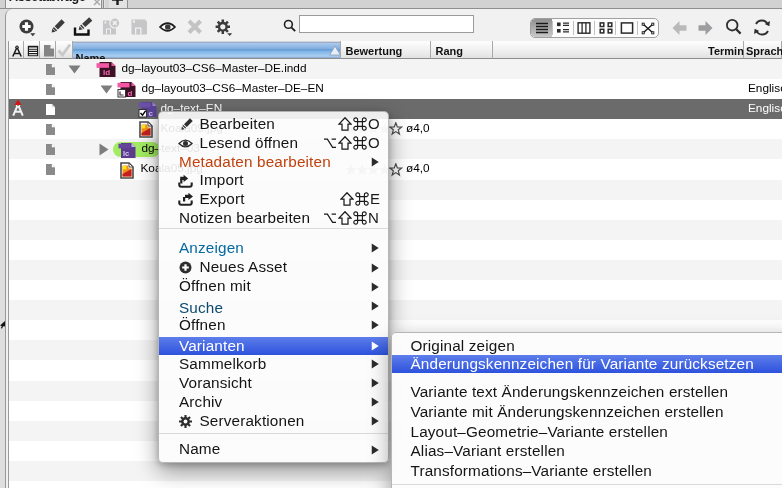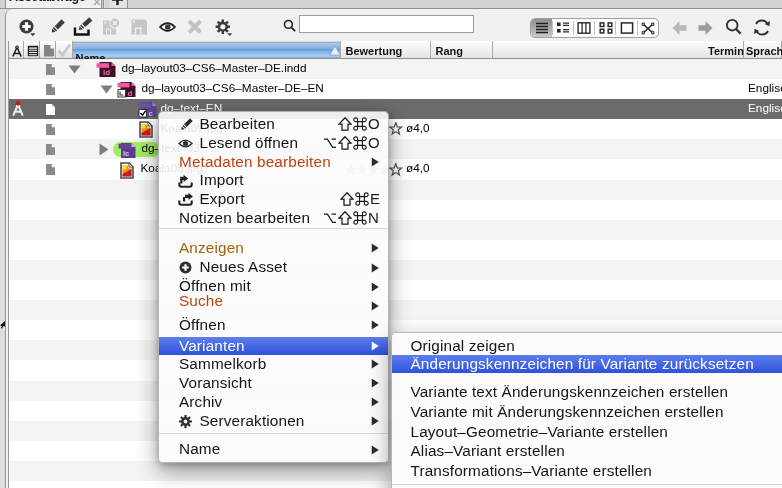--- a/index.html
+++ b/index.html
@@ -413,37 +413,37 @@
 <svg class="abs" style="left:323px;top:210.5px;" width="14" height="14" viewBox="0 0 14 14">
     <path d="M1 3.2 h3.4 L9.6 11.3 h3.4 M8.6 3.2 H13" fill="none" stroke="#1a1a1a" stroke-width="1.25"></path>
   </svg>
 <svg class="abs" style="left:338px;top:210.5px;" width="14" height="14" viewBox="0 0 14 14">
     <path d="M7 0.7 L13 7 H10 V13 H4 V7 H1 z" fill="none" stroke="#1a1a1a" stroke-width="1.25"></path>
   </svg>
 <svg class="abs" style="left:352.5px;top:210.5px;" width="14" height="14" viewBox="0 0 14 14">
 <path d="M4.6 4.6 H9.4 V9.4 H4.6 z M4.6 4.6 H2.9 A1.9 1.9 0 1 1 4.6 2.9 z M9.4 4.6 V2.9 A1.9 1.9 0 1 1 11.1 4.6 z M9.4 9.4 H11.1 A1.9 1.9 0 1 1 9.4 11.1 z M4.6 9.4 V11.1 A1.9 1.9 0 1 1 2.9 9.4 z" fill="none" stroke="#1a1a1a" stroke-width="1.15"></path>
   </svg>
 <div class="short" style="left:368px;top:208.7px;height:18.7px;line-height:18.7px;">N</div>
-<div class="mi" style="left:179px;top:239.1px;height:18.7px;line-height:18.7px;color:#a16207;">Anzeigen</div>
+<div class="mi" style="left:179px;top:239.1px;height:18.7px;line-height:18.7px;color:#0369a1;">Anzeigen</div>
 <svg class="abs" style="left:371px;top:243.4px;" width="8.5" height="10" viewBox="0 0 8 10">
     <path d="M0.5 0.5 v9 L7.5 5 z" fill="#2b2b2b"></path>
   </svg>
 <div class="mi" style="left:199.5px;top:258.2px;height:18.7px;line-height:18.7px;color:#141414;">Neues Asset</div>
 <svg class="abs" style="left:178.5px;top:261.1px;" width="13" height="13" viewBox="0 0 13 13">
     <circle cx="6.5" cy="6.5" r="6" fill="#2e2e2e"></circle>
     <path d="M6.5 3.2 v6.6 M3.2 6.5 h6.6" stroke="#fff" stroke-width="2.2"></path>
   </svg>
 <svg class="abs" style="left:371px;top:262.6px;" width="8.5" height="10" viewBox="0 0 8 10">
     <path d="M0.5 0.5 v9 L7.5 5 z" fill="#2b2b2b"></path>
   </svg>
 <div class="mi" style="left:179px;top:277.4px;height:18.7px;line-height:18.7px;color:#141414;">Öffnen mit</div>
 <svg class="abs" style="left:371px;top:281.8px;" width="8.5" height="10" viewBox="0 0 8 10">
     <path d="M0.5 0.5 v9 L7.5 5 z" fill="#2b2b2b"></path>
   </svg>
-<div class="mi" style="left:179px;top:292px;height:18.7px;line-height:18.7px;color:#c2410c;">Suche</div>
+<div class="mi" style="left:179px;top:299px;height:18.7px;line-height:18.7px;color:#0c4a6e;">Suche</div>
 <svg class="abs" style="left:371px;top:301.0px;" width="8.5" height="10" viewBox="0 0 8 10">
     <path d="M0.5 0.5 v9 L7.5 5 z" fill="#2b2b2b"></path>
   </svg>
 <div class="mi" style="left:179px;top:315.8px;height:18.7px;line-height:18.7px;color:#141414;">Öffnen</div>
 <svg class="abs" style="left:371px;top:320.2px;" width="8.5" height="10" viewBox="0 0 8 10">
     <path d="M0.5 0.5 v9 L7.5 5 z" fill="#2b2b2b"></path>
   </svg>
 <div class="mi" style="left:179px;top:336.6px;height:18.7px;line-height:18.7px;color:#ffffff;">Varianten</div>
 <svg class="abs" style="left:371px;top:341.0px;" width="8.5" height="10" viewBox="0 0 8 10">
     <path d="M0.5 0.5 v9 L7.5 5 z" fill="#ffffff"></path>

